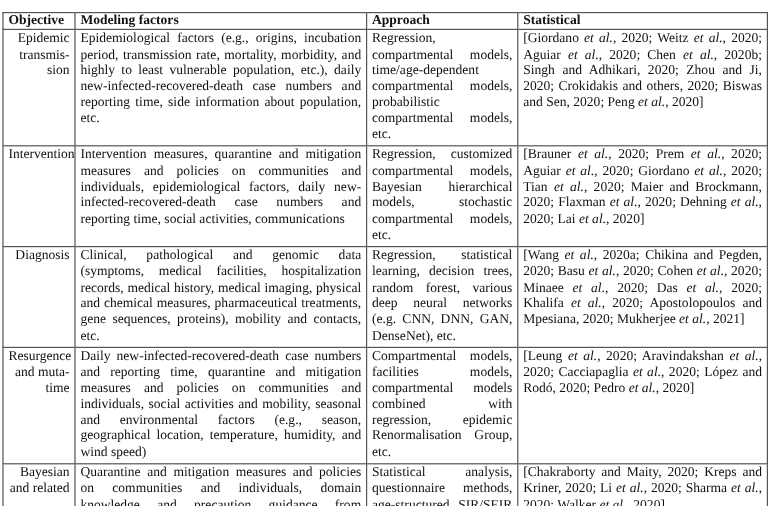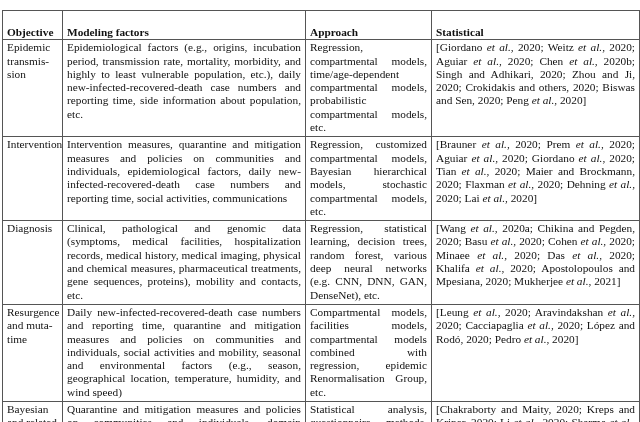--- a/index.html
+++ b/index.html
@@ -2,24 +2,24 @@
 <html><head>
 <meta charset="utf-8">
 <style>
   html, body { margin:0; padding:0; background:#ffffff; }
   body { width:640px; height:422px; overflow:hidden; position:relative;
          font-family:"Liberation Serif", serif; color:#111; }
   .caption-remnant { position:absolute; top:0; left:0; width:640px; height:8px; }
   table.review { position:absolute; top:10px; left:2px; width:637px;
                  border-collapse:collapse; table-layout:fixed; font-size:11.3px; line-height:13.3px; }
   table.review th, table.review td { border:1.4px solid #555; padding:1px 4px 2px 4px; vertical-align:top; }
-  table.review th { font-weight:bold; text-align:left; padding-top:15px; padding-bottom:0; height:13px; }
+  table.review th { font-weight:bold; text-align:left; padding-top:0; padding-bottom:0; height:13px; }
   td.just { text-align:justify;margin-top:22px; }
   col.c1 { width:60px; } col.c2 { width:243px; } col.c3 { width:126px; } col.c4 { width:208px; }
-  td.obj { white-space:nowrap; overflow:visible; padding-left:3px; }
+  td.obj { white-space:nowrap; overflow:visible; padding-left:3px;text-align:right; }
   .r1 td { height:79px; } .r2 td { height:66px; } .r3 td { height:79px; }
   .r4 td { height:79px; } .r5 td { height:79px; }
   em { }
 </style>
 </head>
 <body>
 
 <div class="caption-remnant"></div>
 
 <table class="review">

